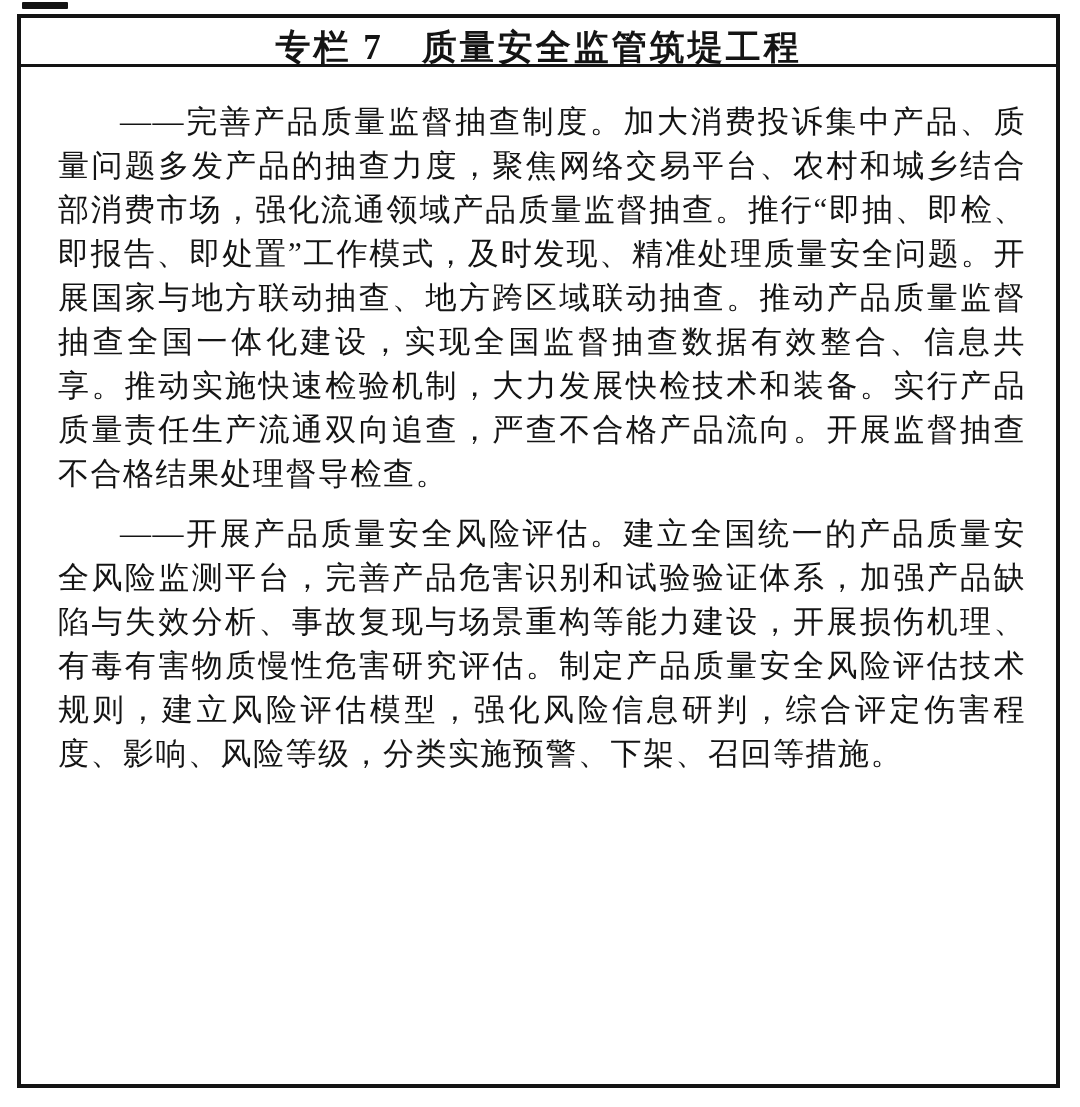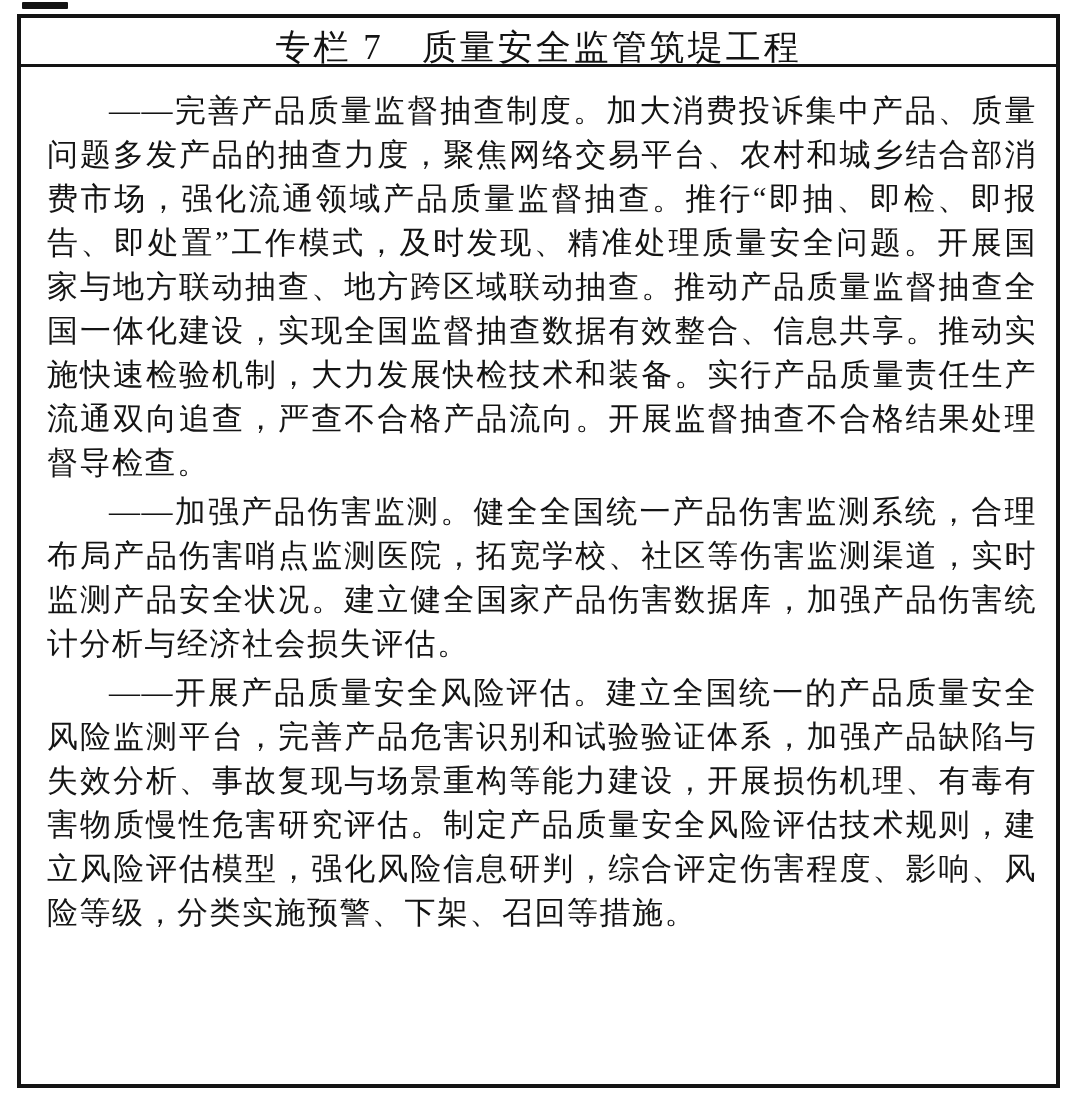--- a/index.html
+++ b/index.html
@@ -37,48 +37,47 @@
   }
   .panel-header {
     height: 49px;
     border-bottom: 3px solid #131313;
     display: flex;
     align-items: center;
     justify-content: center;
   }
   .panel-title {
     font-size: 35px;
-    font-weight: normal;
+    font-weight: bold;
     letter-spacing: 3px;
     white-space: pre;
     line-height: 1;
     padding-bottom: 2px;
     margin-top: 14px;
   }
   .panel-body {
     padding: 17px 14px 0 21px;
   }
   .panel-body p {
-    margin: 5px;
+    margin: 16px;
     font-size: 31px;
     line-height: 44px;
     letter-spacing: 1.5px;
     text-align: justify;
     text-justify: inter-ideograph;
     text-indent: 2em;
     word-break: break-all;
   }
 </style>
 </head>
 <body>
 
 <div class="scan-artifact"></div>
 
 <div class="panel">
   <div class="panel-header">
     <div class="panel-title">专栏 7　质量安全监管筑堤工程</div>
   </div>
   <div class="panel-body">
     <p>——完善产品质量监督抽查制度。加大消费投诉集中产品、质量问题多发产品的抽查力度，聚焦网络交易平台、农村和城乡结合部消费市场，强化流通领域产品质量监督抽查。推行“即抽、即检、即报告、即处置”工作模式，及时发现、精准处理质量安全问题。开展国家与地方联动抽查、地方跨区域联动抽查。推动产品质量监督抽查全国一体化建设，实现全国监督抽查数据有效整合、信息共享。推动实施快速检验机制，大力发展快检技术和装备。实行产品质量责任生产流通双向追查，严查不合格产品流向。开展监督抽查不合格结果处理督导检查。</p>
-    <p>——加强产品伤害监测。健全全国统一产品伤害监测系统，合理布局产品伤害哨点监测医院，拓宽学校、社区等伤害监测渠道，实时监测产品安全状况。建立健全国家产品伤害数据库，加强产品伤害统计分析与经济社会损失评估。</p>
     <p>——开展产品质量安全风险评估。建立全国统一的产品质量安全风险监测平台，完善产品危害识别和试验验证体系，加强产品缺陷与失效分析、事故复现与场景重构等能力建设，开展损伤机理、有毒有害物质慢性危害研究评估。制定产品质量安全风险评估技术规则，建立风险评估模型，强化风险信息研判，综合评定伤害程度、影响、风险等级，分类实施预警、下架、召回等措施。</p>
   </div>
 </div>
 
 </body></html>

